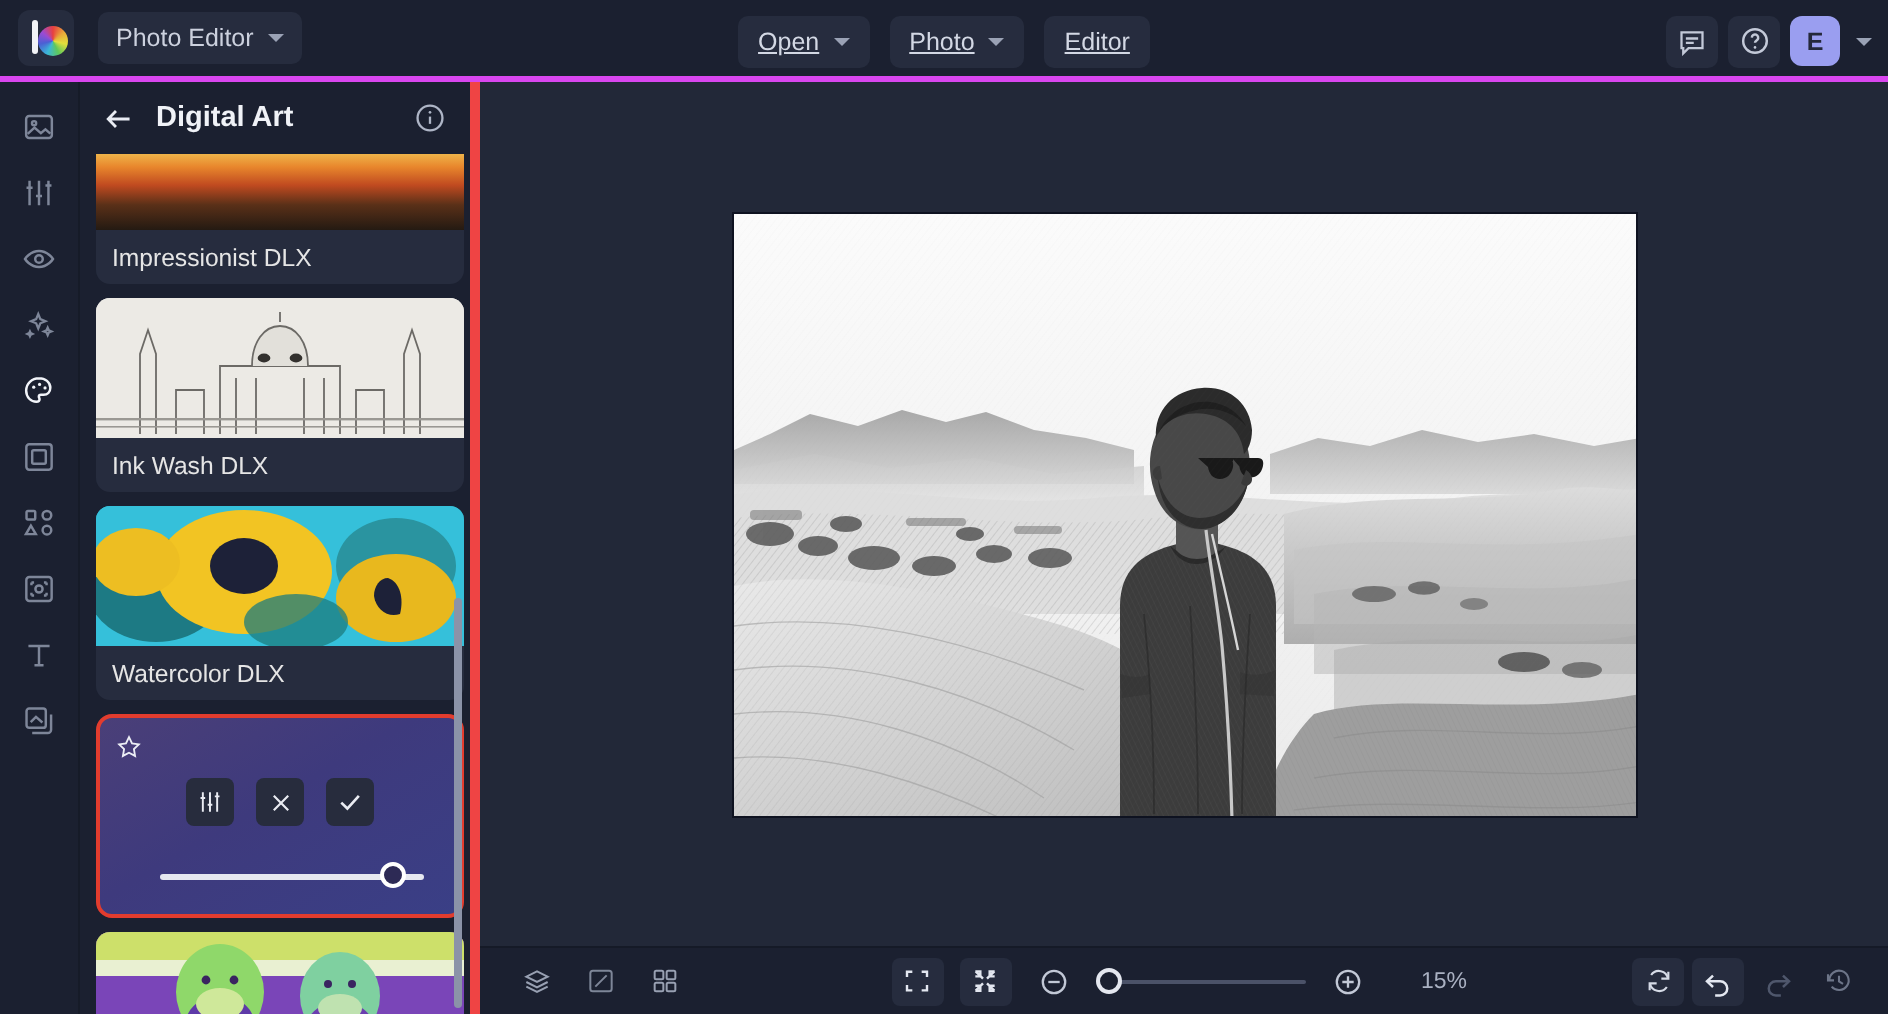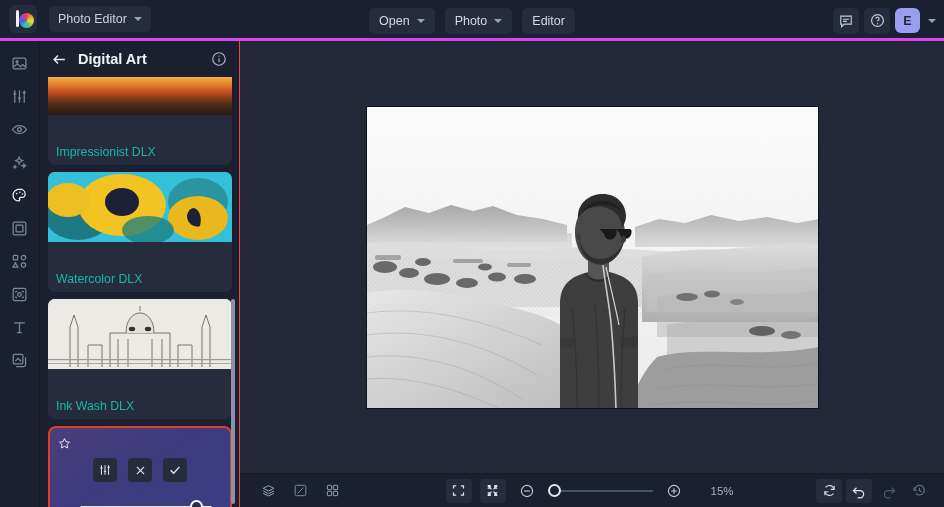--- a/index.html
+++ b/index.html
@@ -46,20 +46,21 @@
     position: absolute; left: 0; right: 0; top: 0; height: 41px;
     display: flex; align-items: center; justify-content: center; gap: 10px;
     pointer-events: none;
   }
   .center-actions > * { pointer-events: auto; }
   .tb-btn {
     height: 26px; padding: 0 10px; background: #262c3e; border-radius: 5px;
     display: flex; align-items: center; gap: 7px;
     color: #d3d8e4; font-size: 12.5px; cursor: pointer; border: none;
     font-family: "Liberation Sans", sans-serif;
+    text-decoration: underline;
   }
   .right-actions {
     position: absolute; right: 8px; top: 0; height: 41px;
     display: flex; align-items: center; gap: 5px;
   }
   .ico-btn {
     width: 26px; height: 26px; border-radius: 5px; background: #262c3e;
     display: flex; align-items: center; justify-content: center; cursor: pointer;
   }
   .avatar {
@@ -80,42 +81,42 @@
   .rail-item {
     width: 30px; height: 24px; display: flex; align-items: center; justify-content: center;
     cursor: pointer; border-radius: 4px;
   }
   .rail-item svg { stroke: #7e8699; }
   .rail-item.active svg { stroke: #f2f4f9; }
 
   
   .panel {
     position: absolute; left: 40px; top: 41px; width: 200px; height: 466px;
-    background: #1b2030; border-right: 1px solid #ef4444;
+    background: #1b2030; border-right: 5px solid #ef4444;
   }
   .panel-head {
     height: 36px; display: flex; align-items: center; padding: 0 10px 0 8px; gap: 8px;
   }
   .panel-head .title { color: #f0f2f7; font-size: 14.5px; font-weight: bold; flex: 1; }
   .back-btn { width: 22px; height: 22px; display:flex;align-items:center;justify-content:center; cursor:pointer;}
   .info-btn { width: 20px; height: 20px; display:flex;align-items:center;justify-content:center; cursor:pointer;}
 
   .preset-list {
     position: absolute; top: 36px; left: 0; width: 200px; height: 430px;
     overflow: hidden; padding: 0 8px;
   }
   .preset-scroller { position: relative; top: -32px; }
   .card {
     position: relative; margin-bottom: 7px; border-radius: 7px; overflow: hidden;
     background: #262c3e; cursor: pointer;
   }
   .card .thumb { height: 70px; width: 100%; position: relative; overflow: hidden; }
   .card .cap {
     height: 27px; display: flex; align-items: center; padding-left: 8px;
-    color: #14b8a6; font-size: 12.3px; margin-top: 23px;
+    color: #e5e5e5; font-size: 12.3px;
   }
   .card.selected {
     border: 2px solid #e23c2e; border-radius: 8px; height: 102px;
     background: linear-gradient(150deg, #4a3f78 0%, #3e3a7d 45%, #3a3f86 100%);
     margin-bottom: 7px;
   }
   .sel-star { position: absolute; left: 8px; top: 8px; }
   .sel-actions {
     position: absolute; left: 0; right: 0; top: 30px;
     display: flex; justify-content: center; gap: 11px;
@@ -324,37 +325,20 @@
         </svg>
       </div>
     </div>
 
     <div class="preset-list">
       <div class="preset-scroller">
 
         <div class="card">
           <div class="thumb art-imp"></div>
           <div class="cap">Impressionist DLX</div>
-        </div>
-
-        <div class="card">
-          <div class="thumb art-water">
-            <svg width="184" height="70" viewBox="0 0 184 70" preserveAspectRatio="none">
-              <rect width="184" height="70" fill="#35c0da"></rect>
-              <ellipse cx="30" cy="42" rx="34" ry="26" fill="#1d7a84"></ellipse>
-              <ellipse cx="150" cy="30" rx="30" ry="24" fill="#2a94a0"></ellipse>
-              <ellipse cx="74" cy="33" rx="44" ry="31" fill="#f2c423"></ellipse>
-              <ellipse cx="150" cy="46" rx="30" ry="22" fill="#e8b81e"></ellipse>
-              <ellipse cx="20" cy="28" rx="22" ry="17" fill="#edbe22"></ellipse>
-              <ellipse cx="74" cy="30" rx="17" ry="14" fill="#1d2138"></ellipse>
-              <path d="M146 36c6 2 8 10 6 18-6 2-12-2-13-9 0-5 3-9 7-9z" fill="#1d2138"></path>
-              <ellipse cx="100" cy="58" rx="26" ry="14" fill="#1c7c7e" opacity=".75"></ellipse>
-            </svg>
-          </div>
-          <div class="cap">Watercolor DLX</div>
         </div>
 
         <div class="card">
           <div class="thumb art-ink">
             <svg width="184" height="70" viewBox="0 0 184 70" preserveAspectRatio="none">
               <rect width="184" height="70" fill="#eceae5"></rect>
               <g stroke="#6c6a66" fill="none" stroke-width="0.9">
                 <path d="M22 68V28l4-12 4 12v40"></path>
                   <path d="M154 68V28l4-12 4 12v40"></path>
                 <path d="M62 68V34h60v34"></path>
@@ -367,20 +351,37 @@
                 <rect x="0" y="60" width="184" height="1.2"></rect>
                 <rect x="0" y="64" width="184" height="0.8"></rect>
               </g>
               <g fill="#33312e">
                 <ellipse cx="84" cy="30" rx="3.2" ry="2.2"></ellipse>
                   <ellipse cx="100" cy="30" rx="3.2" ry="2.2"></ellipse>
               </g>
             </svg>
           </div>
           <div class="cap">Ink Wash DLX</div>
+        </div>
+
+        <div class="card">
+          <div class="thumb art-water">
+            <svg width="184" height="70" viewBox="0 0 184 70" preserveAspectRatio="none">
+              <rect width="184" height="70" fill="#35c0da"></rect>
+              <ellipse cx="30" cy="42" rx="34" ry="26" fill="#1d7a84"></ellipse>
+              <ellipse cx="150" cy="30" rx="30" ry="24" fill="#2a94a0"></ellipse>
+              <ellipse cx="74" cy="33" rx="44" ry="31" fill="#f2c423"></ellipse>
+              <ellipse cx="150" cy="46" rx="30" ry="22" fill="#e8b81e"></ellipse>
+              <ellipse cx="20" cy="28" rx="22" ry="17" fill="#edbe22"></ellipse>
+              <ellipse cx="74" cy="30" rx="17" ry="14" fill="#1d2138"></ellipse>
+              <path d="M146 36c6 2 8 10 6 18-6 2-12-2-13-9 0-5 3-9 7-9z" fill="#1d2138"></path>
+              <ellipse cx="100" cy="58" rx="26" ry="14" fill="#1c7c7e" opacity=".75"></ellipse>
+            </svg>
+          </div>
+          <div class="cap">Watercolor DLX</div>
         </div>
 
         <div class="card selected">
           <div class="sel-star">
             <svg width="13" height="13" viewBox="0 0 18 18" fill="none" stroke="#eceef5" stroke-width="1.3">
               <path d="M9 2.2l2.1 4.3 4.7.7-3.4 3.3.8 4.7L9 13l-4.2 2.2.8-4.7L2.2 7.2l4.7-.7z"></path>
             </svg>
           </div>
           <div class="sel-actions">
             <div class="sq-btn">

